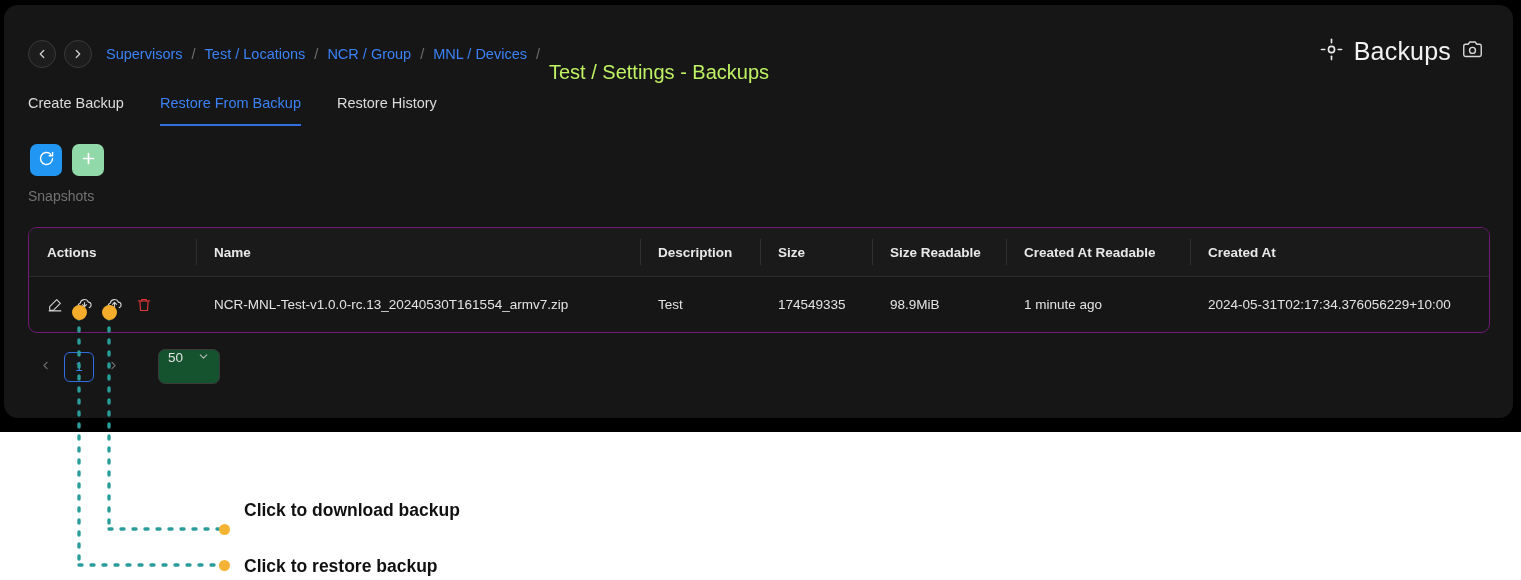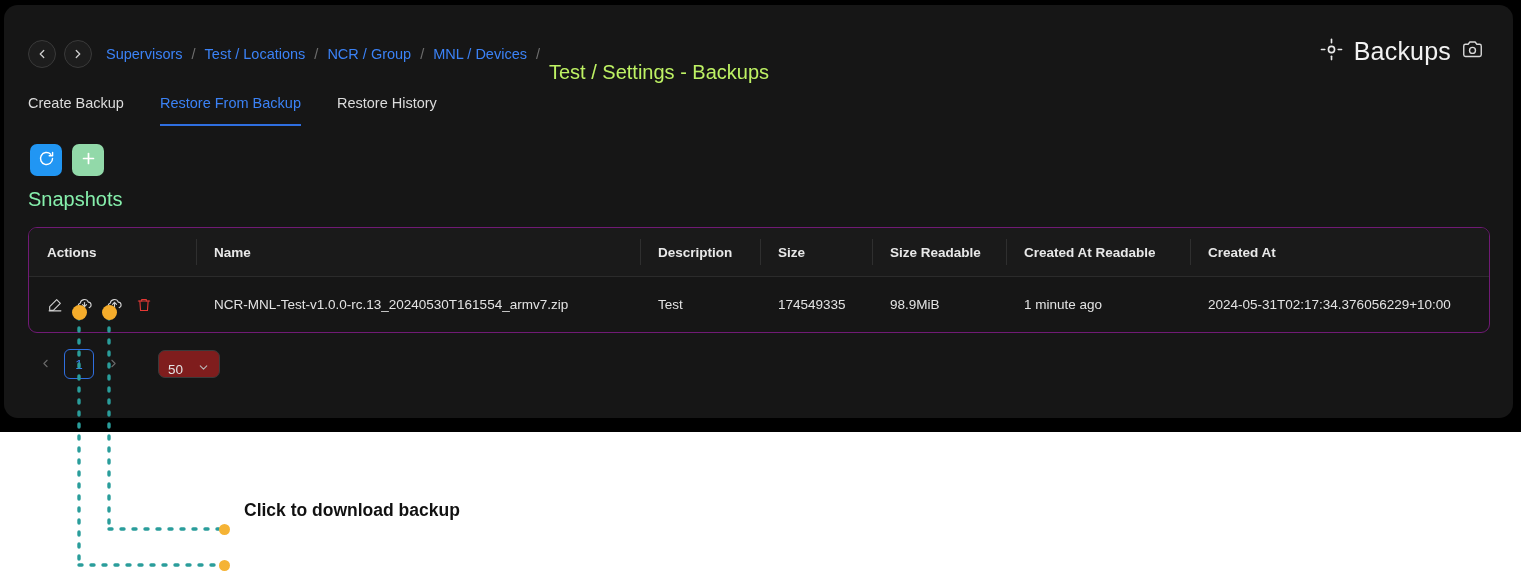--- a/index.html
+++ b/index.html
@@ -89,21 +89,21 @@
     width: 32px; height: 32px; border-radius: 7px;
     display: flex; align-items: center; justify-content: center;
     cursor: pointer; border: none;
   }
   .tbtn.refresh { background: #2196f3; color: #ffffff; }
   .tbtn.add { background: #92d9a9; color: #ffffff; }
 
   
   .section-title {
     position: absolute; left: 24px; top: 183px;
-    color: #86efac; font-size: 20px;
+    color: #737373; font-size: 14px;
   }
 
   
   .table-wrap {
     position: absolute; left: 24px; top: 222px; width: 1462px;
     border: 1px solid #701a75;
     border-radius: 9px;
     overflow: hidden;
     background: #161616;
   }
@@ -149,24 +149,24 @@
     width: 26px; height: 30px; display: flex; align-items: center;
     justify-content: center; color: #6a6a6a; cursor: pointer; font-size: 15px;
   }
   .pg-num {
     width: 30px; height: 30px; border-radius: 6px;
     border: 1px solid #2f6fe0; color: #3b82f6;
     display: flex; align-items: center; justify-content: center;
     font-size: 13.5px; cursor: pointer; background: transparent;
   }
   .pg-select {
-    margin-left: 26px; width: 62px; height: 28px;
+    margin-left: 26px; width: 62px; height: 35px;
     border: 1px solid #3a3a3a; border-radius: 7px;
-    background: #7f1d1d; color: #e3e3e3; font-size: 13.5px;
-    display: flex; align-items: flex-end; justify-content: space-between;
+    background: #14532d; color: #e3e3e3; font-size: 13.5px;
+    display: flex; align-items: flex-start; justify-content: space-between;
     padding: 0 9px; cursor: pointer;
   }
 
   
   .anno-layer {
     position: absolute; left: 0; top: 0; width: 1521px; height: 580px;
     pointer-events: none;
   }
   .anno-label {
     position: absolute;
@@ -374,15 +374,16 @@
   </svg>
 
   <div class="anno-layer">
     <div class="anno-dot-icon" style="left:72px; top:305px;"></div>
     <div class="anno-dot-icon" style="left:102px; top:305px;"></div>
 
     <div class="anno-dot-row" style="left:219px; top:524px;"></div>
     <div class="anno-label" style="left:244px; top:500px;">Click to download backup</div>
 
     <div class="anno-dot-row" style="left:219px; top:560px;"></div>
+    <div class="anno-label" style="left:244px; top:556px;">Click to restore backup</div>
   </div>
 
 </div>
 
 </body></html>

